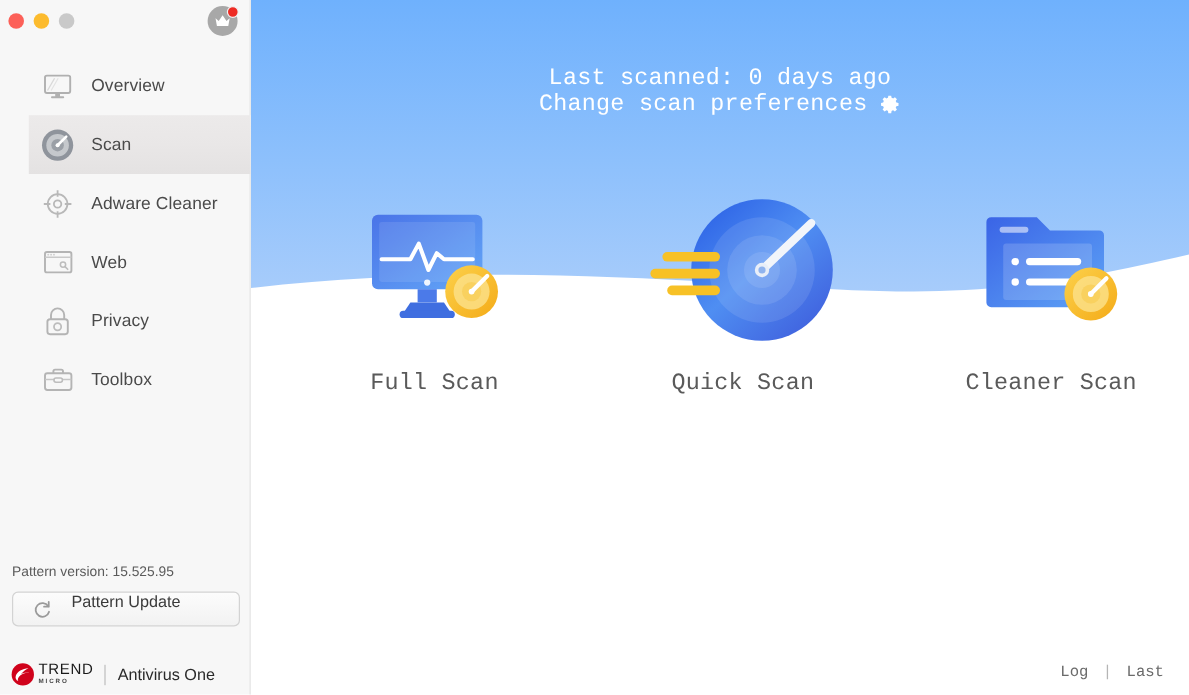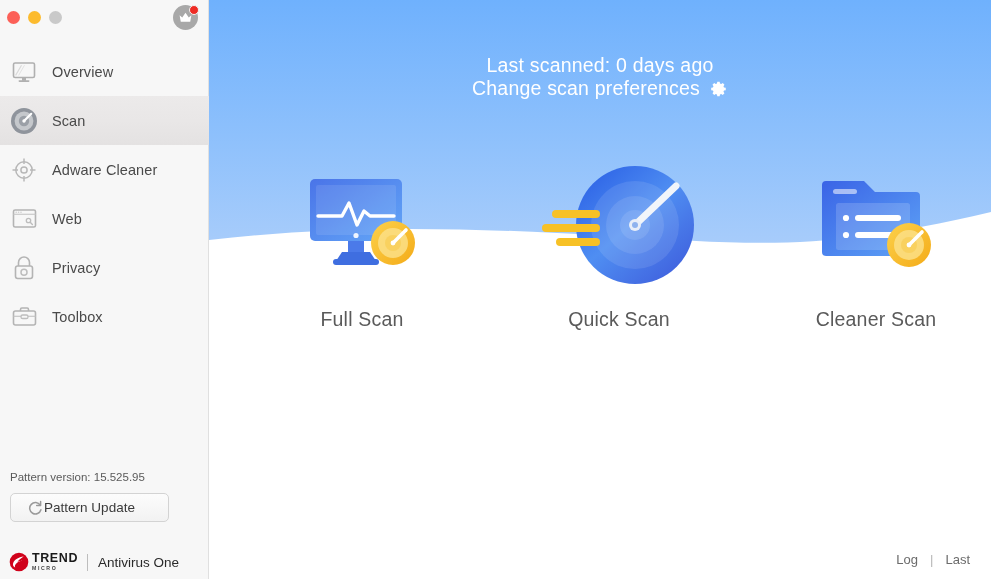--- a/index.html
+++ b/index.html
@@ -67,20 +67,21 @@
     border-radius: 50%;
     background: #ee2b24;
     border: 1.5px solid #f2f2f2;
     box-sizing: content-box;
   }
 
   .nav-list {
     position: absolute;
     top: 47px; left: 0;
     width: 253px;
+    padding-left: 24px;
   }
   .nav-item {
     position: relative;
     height: 49px;
     display: flex;
     align-items: center;
     padding-left: 7px;
     box-sizing: border-box;
     cursor: default;
   }
@@ -104,28 +105,28 @@
   
   #pattern-version {
     position: absolute;
     left: 10px; top: 471px;
     font-size: 11.5px;
     color: #5a5a5a;
   }
   #pattern-update-btn {
     position: absolute;
     left: 10px; top: 493px;
-    width: 159px;
+    width: 190px;
     height: 29px;
     border: 1px solid #d3d3d3;
     border-radius: 5px;
     background: linear-gradient(to bottom, #fcfcfc, #f2f2f2);
     box-sizing: border-box;
     display: flex;
-    align-items: center;
+    align-items: flex-start;
     cursor: default;
   }
   #pattern-update-btn .refresh-wrap {
     position: absolute;
     left: 15px; top: 5px;
     width: 18px; height: 18px;
   }
   #pattern-update-label {
     width: 100%;
     text-align: center;
@@ -143,21 +144,21 @@
   #brand-mark { width: 20px; height: 20px; flex: 0 0 20px; }
   #brand-words {
     margin-left: 3px;
     display: flex;
     flex-direction: column;
     justify-content: center;
     line-height: 1;
   }
   #brand-trend {
     font-size: 12.5px;
-    font-weight: bold;
+    font-weight: normal;
     color: #1a1a1a;
     letter-spacing: 0.6px;
   }
   #brand-micro {
     font-size: 5.2px;
     font-weight: bold;
     color: #444;
     letter-spacing: 1.6px;
     margin-top: 1.5px;
   }
@@ -172,20 +173,21 @@
   }
 
   
   #main {
     position: absolute;
     left: 209px; top: 0;
     width: 782px;
     height: 579px;
     background: #ffffff;
     overflow: hidden;
+    font-family: Liberation Mono, monospace;
   }
   #hero-bg {
     position: absolute;
     left: 0; top: 0;
     width: 782px;
     height: 260px;
   }
   #hero-text {
     position: absolute;
     left: 0; top: 0;

